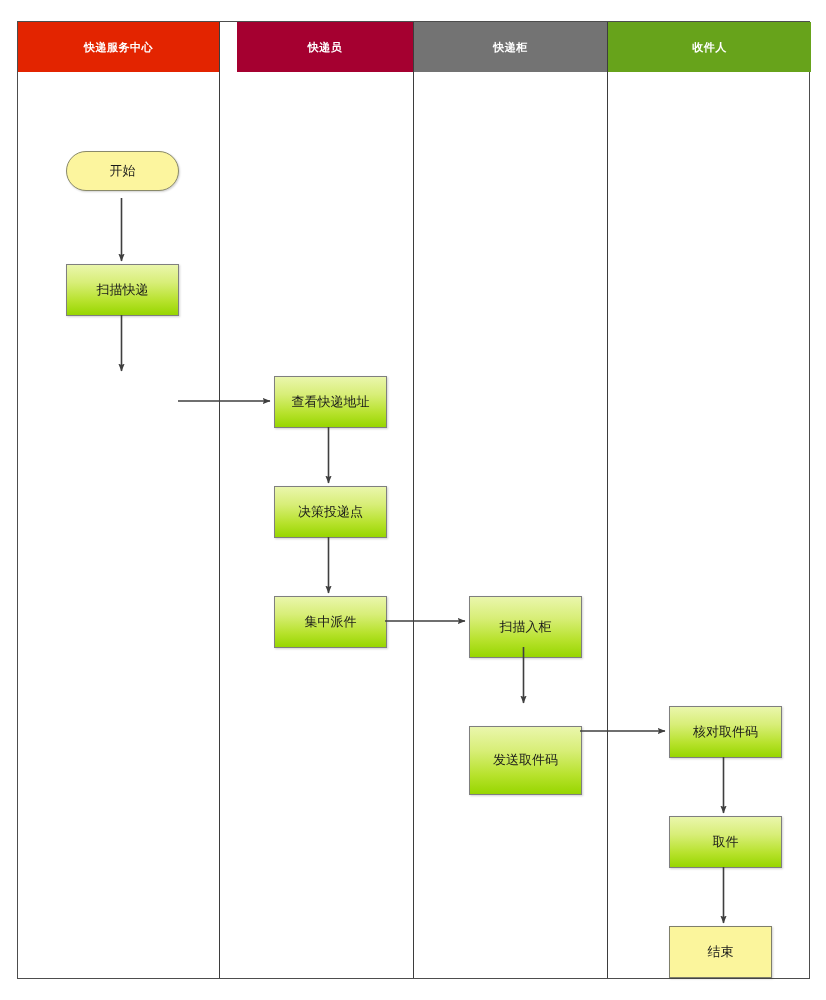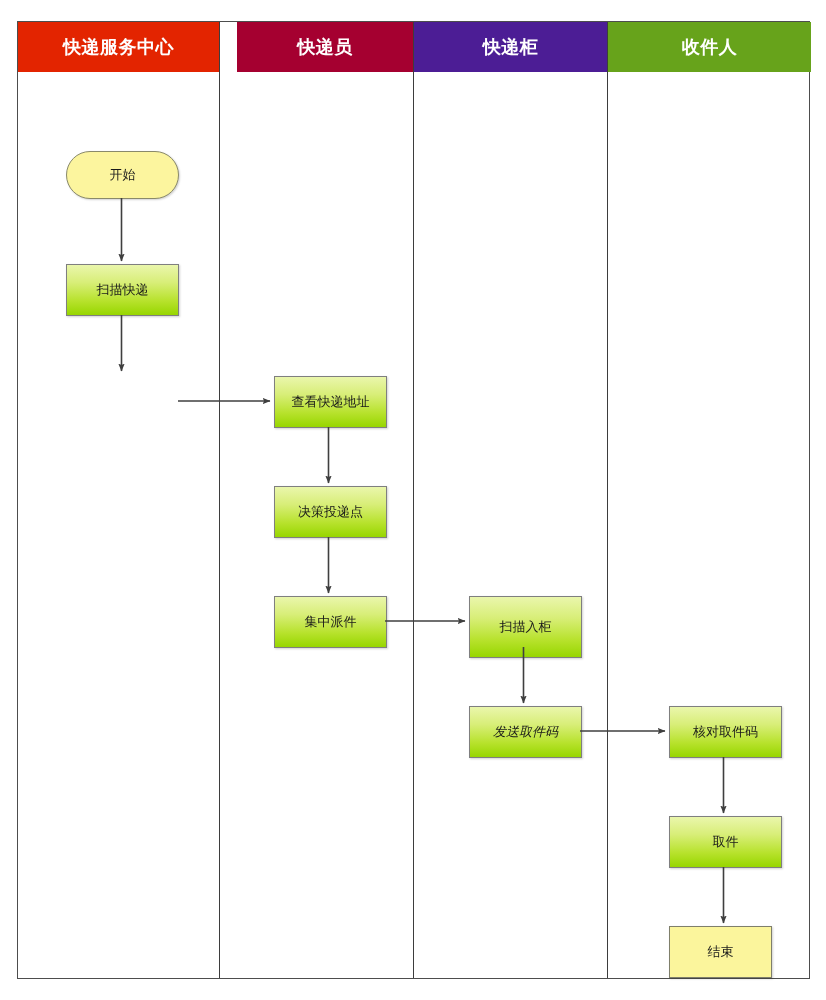--- a/index.html
+++ b/index.html
@@ -41,21 +41,21 @@
   .lane-header {
     position: absolute;
     top: 0;
     left: 0;
     right: 0;
     height: 50px;
     display: flex;
     align-items: center;
     justify-content: center;
     color: #ffffff;
-    font-size: 18px;
+    font-size: 11px;
     font-weight: bold;
     letter-spacing: 0.5px;
     box-sizing: border-box;
   }
   .lane-body {
     position: absolute;
     top: 50px;
     left: 0;
     right: 0;
     bottom: 0;
@@ -117,21 +117,21 @@
 <body>
 
 <div id="canvas">
 
   <div class="lane-frame">
 
     <div class="lane" id="lane-0" style="left: 0px; width: 201px;">
       <div class="lane-header" id="lane-head-0" style="background: rgb(227, 36, 0);">快递服务中心</div>
       <div class="lane-body" id="lane-body-0">
 
-        <div class="node terminal-start" id="node-start" style="left: 48px; top: 79px; width: 113px; height: 48px; text-align: center;">开始</div>
+        <div class="node terminal-start" id="node-start" style="left: 48px; top: 79px; width: 113px; height: 40px; text-align: center;">开始</div>
 
         <div class="node process" id="node-scan-parcel" style="left: 48px; top: 192px; width: 113px; height: 52px;">扫描快递</div>
 
 
       </div>
     </div>
 
     <div class="lane" id="lane-1" style="left: 201px; width: 194px;">
       <div class="lane-header" id="lane-head-1" style="background: rgb(165, 0, 48); margin-left: 17px;">快递员</div>
       <div class="lane-body" id="lane-body-1">
@@ -139,26 +139,26 @@
         <div class="node process" id="node-view-address" style="left: 54px; top: 304px; width: 113px; height: 52px;">查看快递地址</div>
 
         <div class="node process" id="node-decide-point" style="left: 54px; top: 414px; width: 113px; height: 52px;">决策投递点</div>
 
         <div class="node process" id="node-batch-deliver" style="left: 54px; top: 524px; width: 113px; height: 52px;">集中派件</div>
 
       </div>
     </div>
 
     <div class="lane" id="lane-2" style="left: 395px; width: 194px;">
-      <div class="lane-header" id="lane-head-2" style="background: #4c1d95; text-align: center;">快递柜</div>
+      <div class="lane-header" id="lane-head-2" style="background: #737373; text-align: center;">快递柜</div>
       <div class="lane-body" id="lane-body-2">
 
         <div class="node process" id="node-scan-in" style="left: 55px; top: 524px; width: 113px; height: 62px;">扫描入柜</div>
 
-        <div class="node process" id="node-send-code" style="left: 55px; top: 634px; width: 113px; height: 52px; font-style: italic;">发送取件码</div>
+        <div class="node process" id="node-send-code" style="left: 55px; top: 654px; width: 113px; height: 69px;">发送取件码</div>
 
       </div>
     </div>
 
     <div class="lane" id="lane-3" style="left: 589px; width: 204px;">
       <div class="lane-header" id="lane-head-3" style="background: rgb(103, 163, 27);">收件人</div>
       <div class="lane-body" id="lane-body-3">
 
         <div class="node process" id="node-verify-code" style="left: 61px; top: 634px; width: 113px; height: 52px;">核对取件码</div>
 

